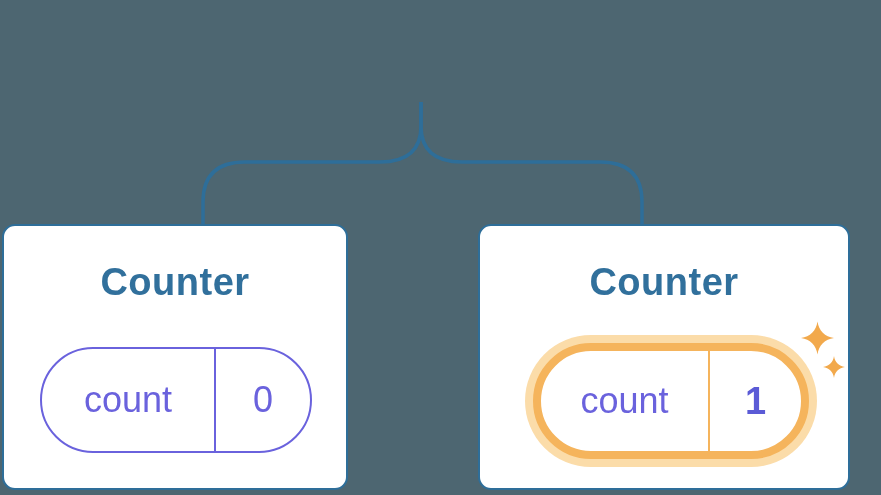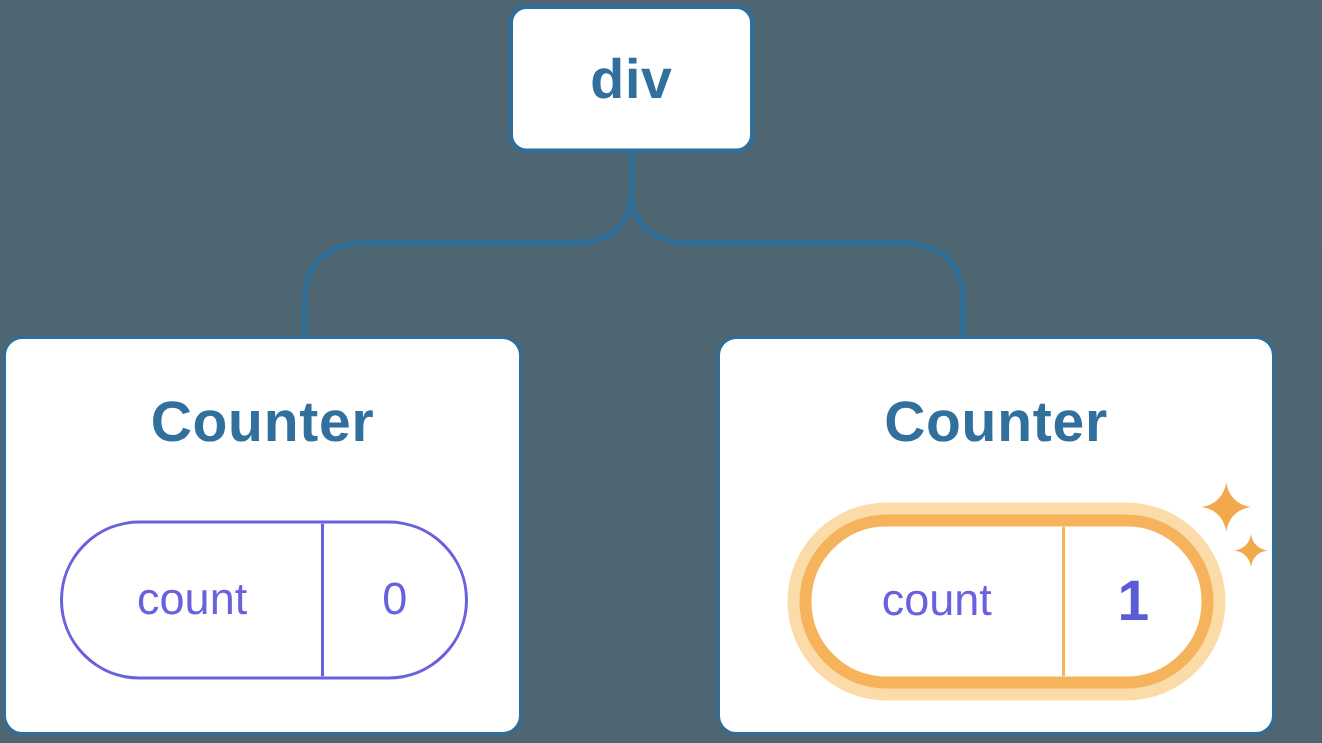--- a/index.html
+++ b/index.html
@@ -64,21 +64,21 @@
     left:36px;top:121px;width:272px;height:106px;
     border:2px solid var(--state-purple);
   }
   .pill-highlight{
     left:53px;top:117px;width:276px;height:116px;
     border:8px solid var(--highlight-orange);
     box-shadow:0 0 0 8px var(--highlight-halo);
   }
   .pill-seg{
     display:flex;align-items:center;justify-content:center;
-    font-size:30px;
+    font-size:36px;
     color:var(--state-purple);
   }
   .pill-seg-label{flex:0 0 65%;}
   .pill-plain  .pill-seg-label{border-right:2px solid var(--state-purple);}
   .pill-highlight .pill-seg-label{border-right:2.5px solid var(--highlight-orange);}
   .pill-seg-value{flex:1 1 auto;}
   .pill-seg-value-bold{font-weight:700;font-size:38px;color:var(--value-purple-bold);}
 
   .sparkle{position:absolute;}
   .sparkle path{fill:var(--sparkle-orange);}
@@ -88,23 +88,20 @@
 </head>
 <body>
 
 <div class="stage">
 
   <svg class="connectors" viewBox="0 0 881 495" xmlns="http://www.w3.org/2000/svg">
     <path d="M421 102 L421 126 Q421 162 380 162 L245 162 Q203 162 203 202 L203 226"></path>
     <path d="M421 102 L421 126 Q421 162 462 162 L600 162 Q642 162 642 202 L642 226"></path>
   </svg>
 
-  <div class="node-root">
-    <span class="node-label">div</span>
-  </div>
 
   <div class="card card-left">
     <div class="card-title">Counter</div>
     <div class="pill pill-plain">
       <span class="pill-seg pill-seg-label">count</span>
       <span class="pill-seg pill-seg-value">0</span>
     </div>
   </div>
 
   <div class="card card-right">

